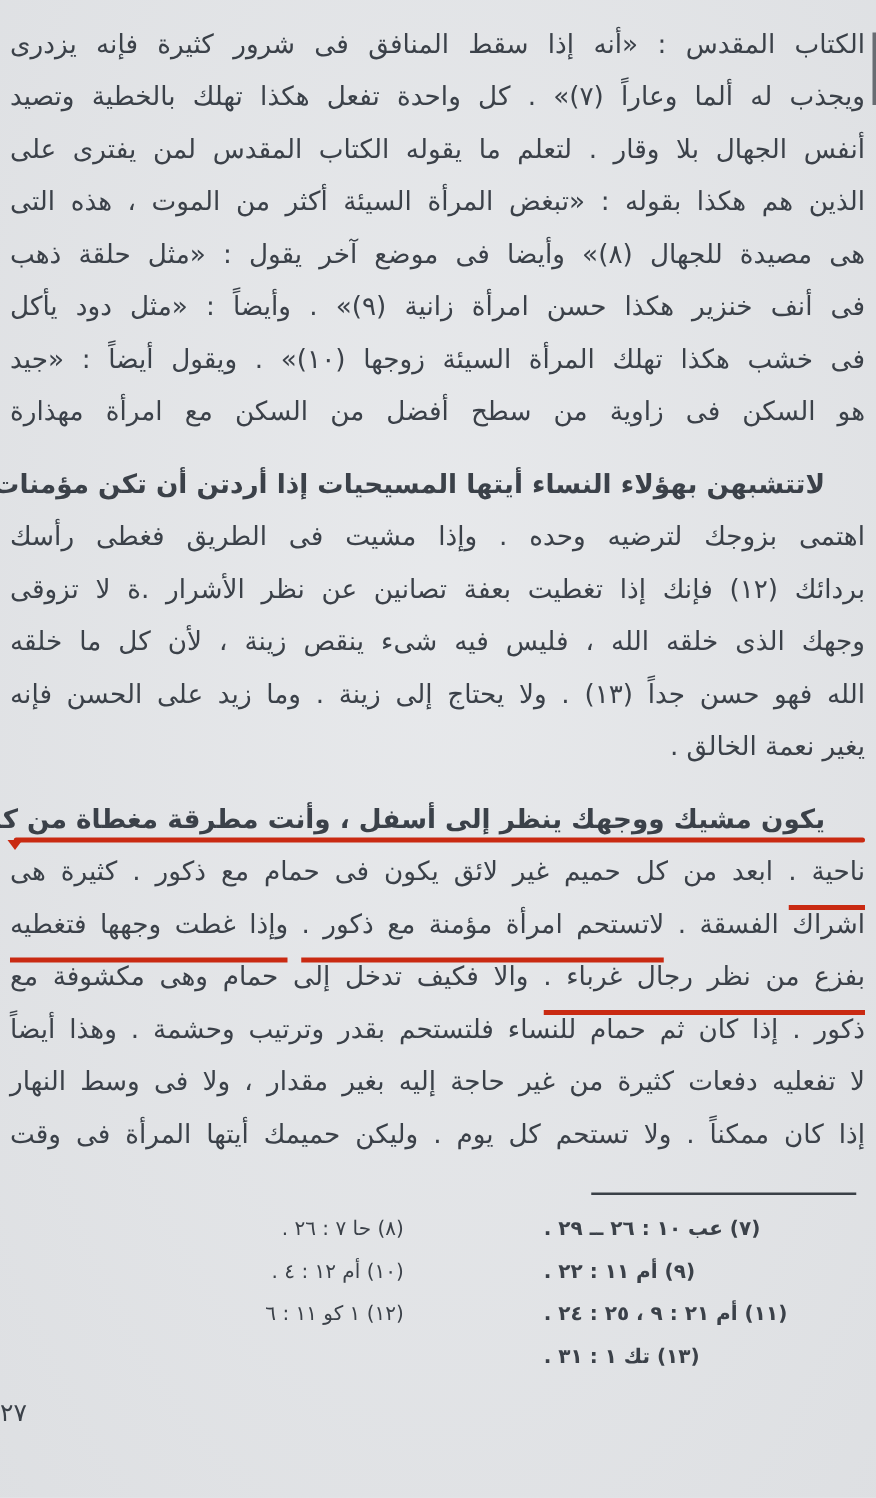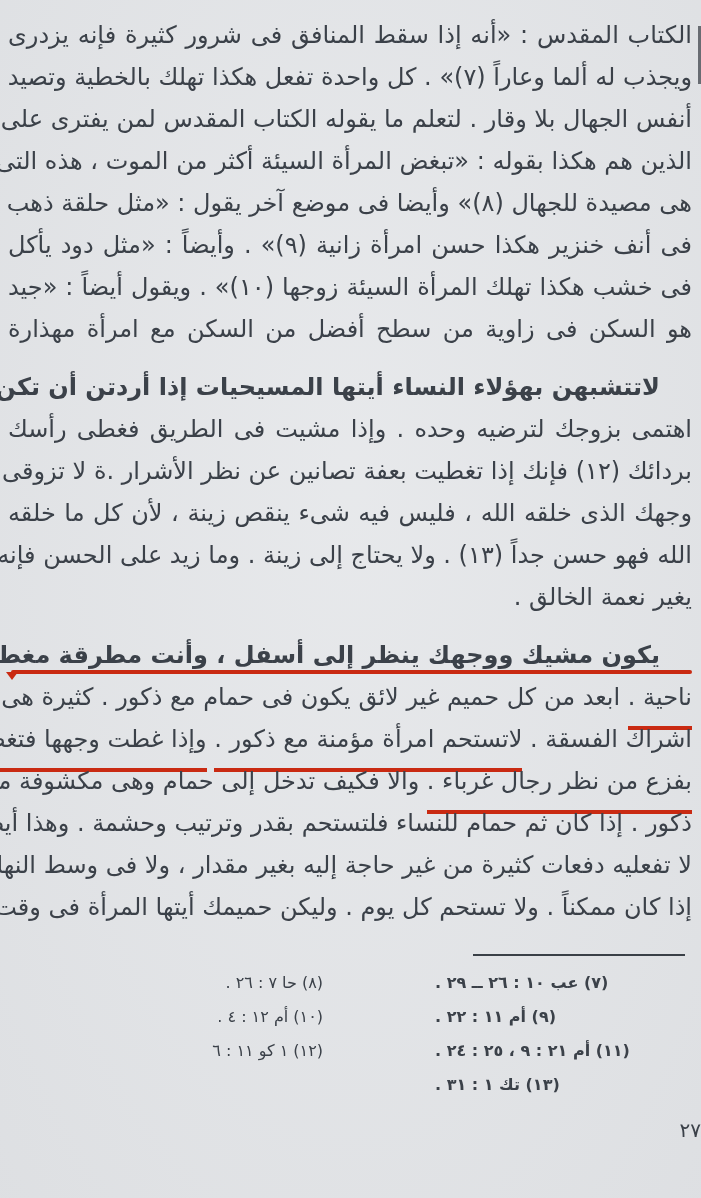--- a/index.html
+++ b/index.html
@@ -17,21 +17,21 @@
     position:relative;
   }
   .page{
     direction:rtl;
     width:701px;height:1198px;
     position:relative;
     background:radial-gradient(ellipse at 50% 40%, rgba(255,255,255,0.18), rgba(0,0,0,0.02));
   }
   .main-text{
     padding:14px 9px 0 8px;
-    font-size:24px;
+    font-size:21px;
     line-height:42px;
   }
   .paragraph + .paragraph{margin-top:16px;}
   .text-line{
     direction:rtl;
     text-align:justify;
     text-align-last:justify;
     height:42px;
     white-space:nowrap;
     position:relative;
@@ -64,21 +64,21 @@
     direction:rtl;
     padding-right:16px;
     font-size:16px;
     line-height:34px;
   }
   .fn-row{display:flex;}
   .fn-cell-a{flex:0 0 250px;text-align:left;white-space:nowrap;font-weight:bold;}
   .fn-cell-b{flex:0 0 240px;margin-right:112px;text-align:right;white-space:nowrap;}
   .page-number{
     margin-top:16px;
-    text-align:right;
+    text-align:left;
     font-size:20px;
     letter-spacing:2px;
   }
   .scan-artifact{
     position:absolute;
     right:0;top:26px;
     width:3px;height:58px;
     background:#4a4f55;
     opacity:.8;
   }

